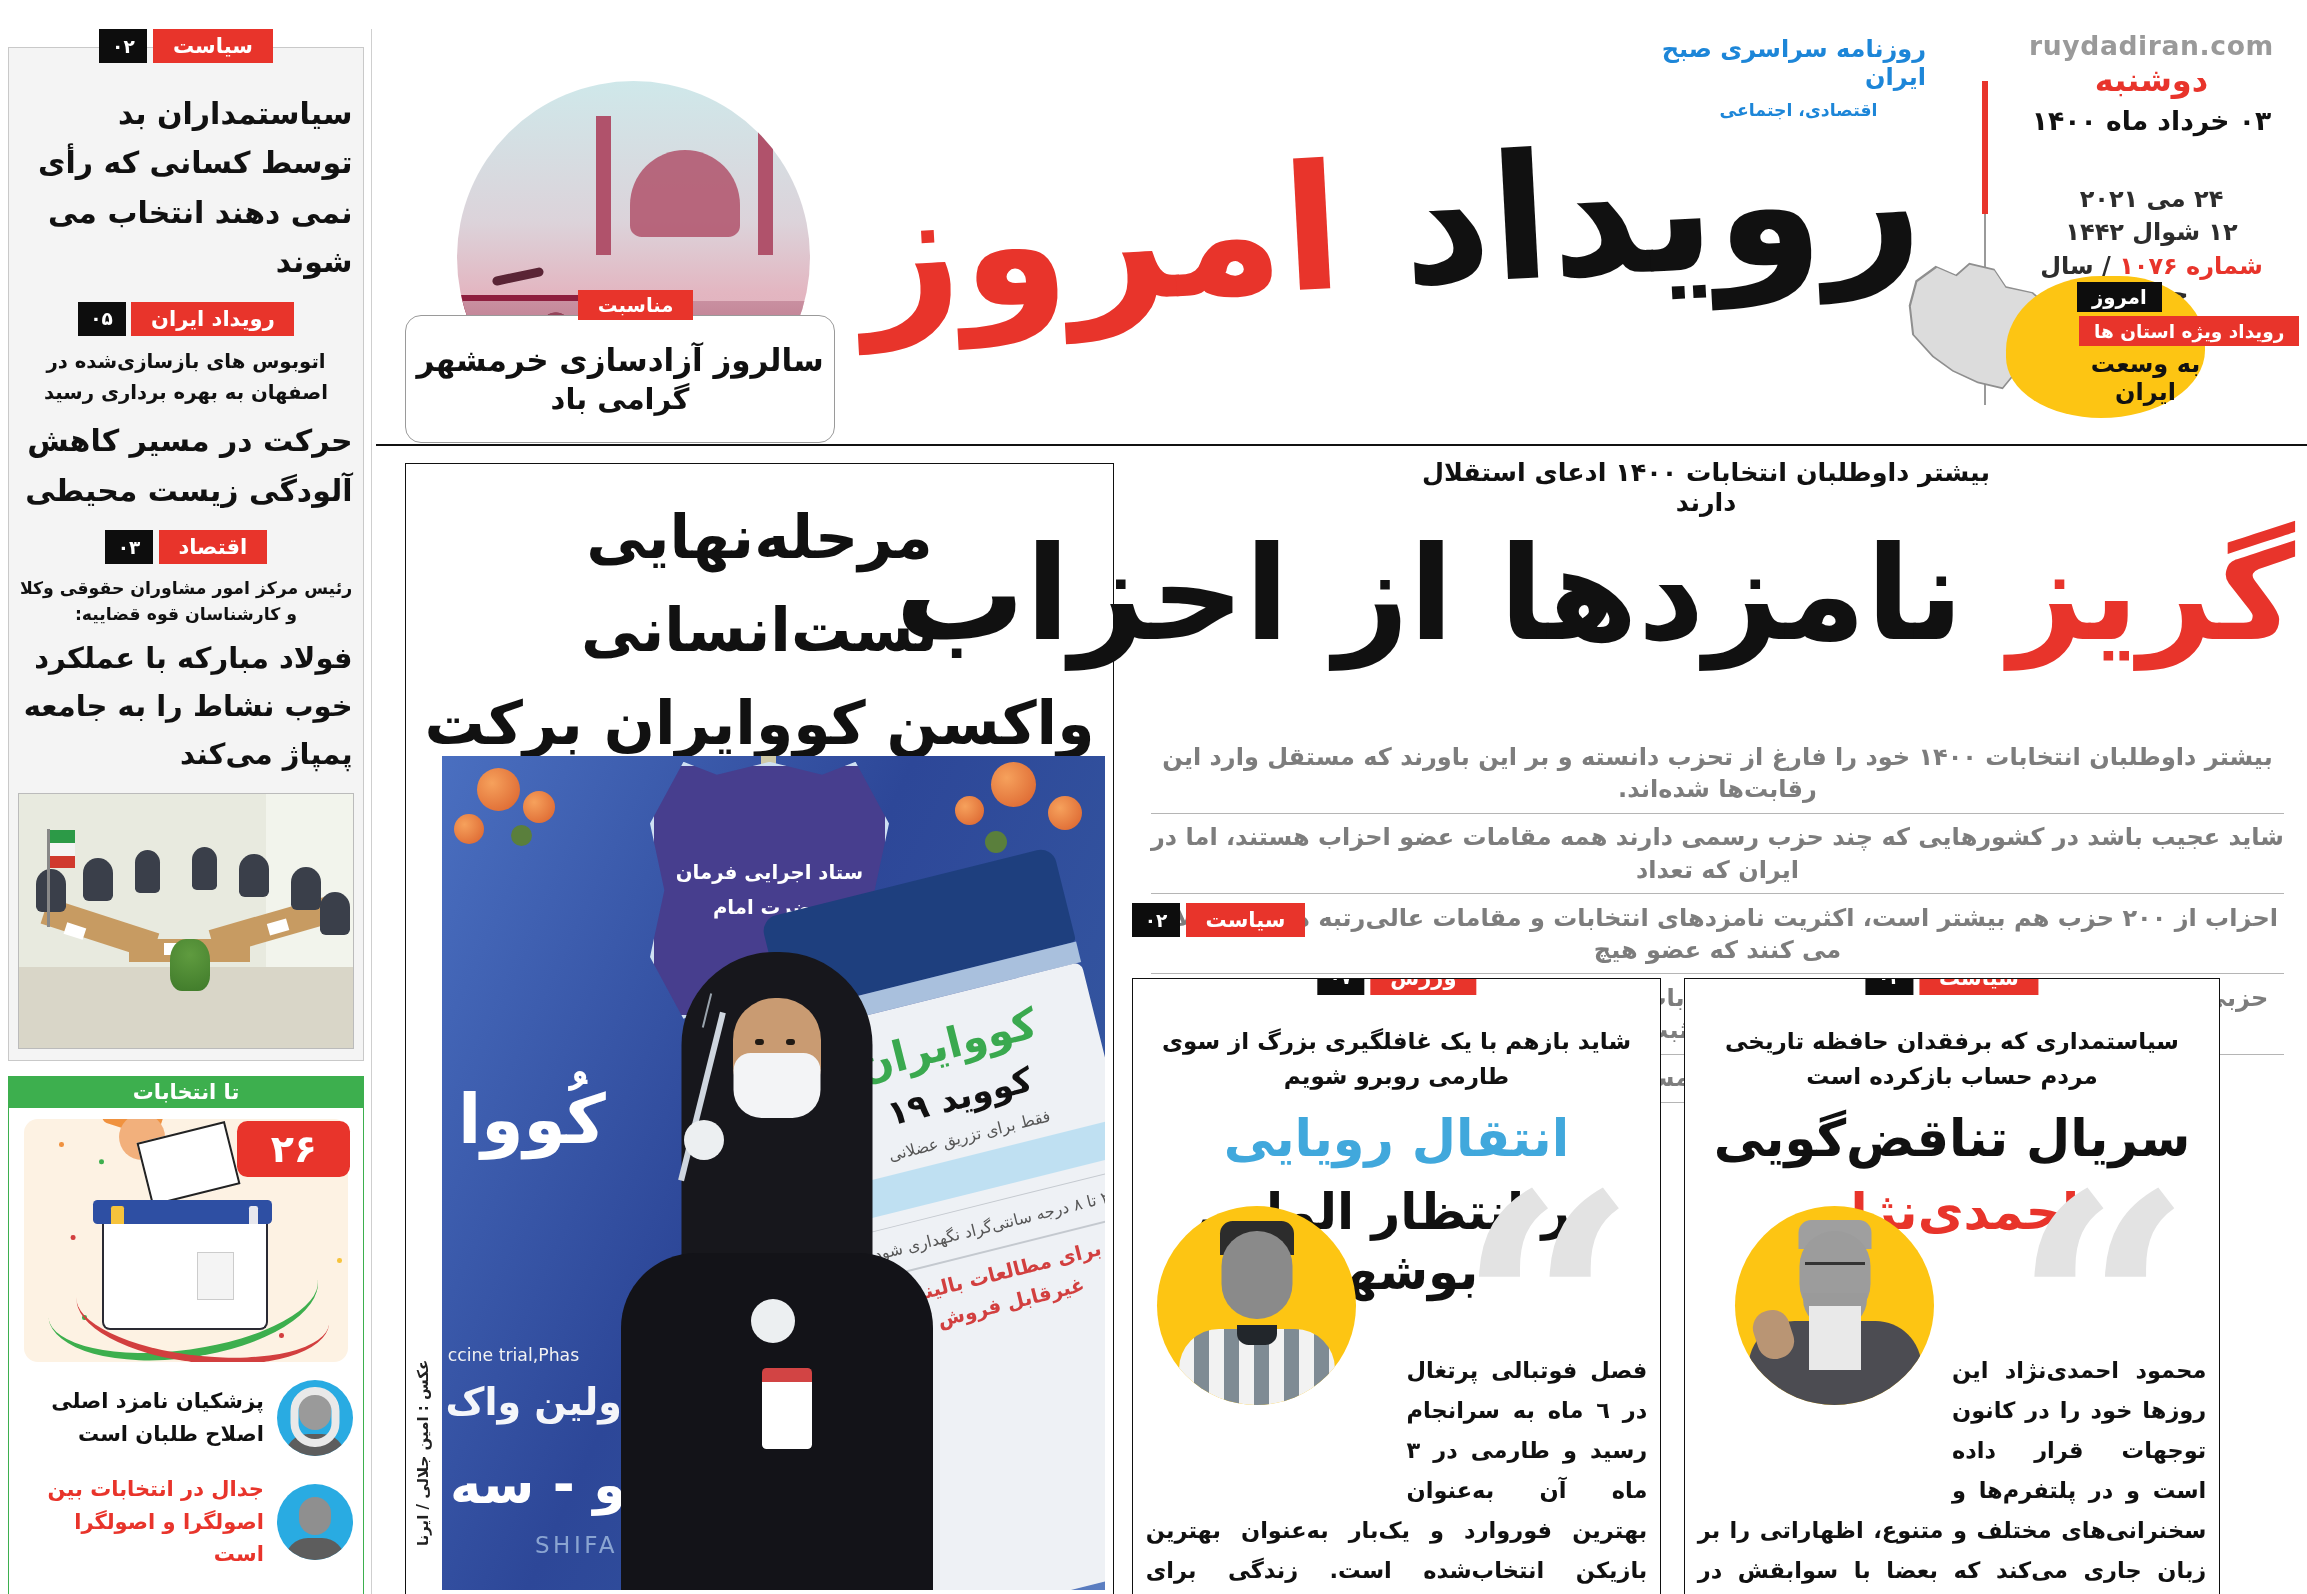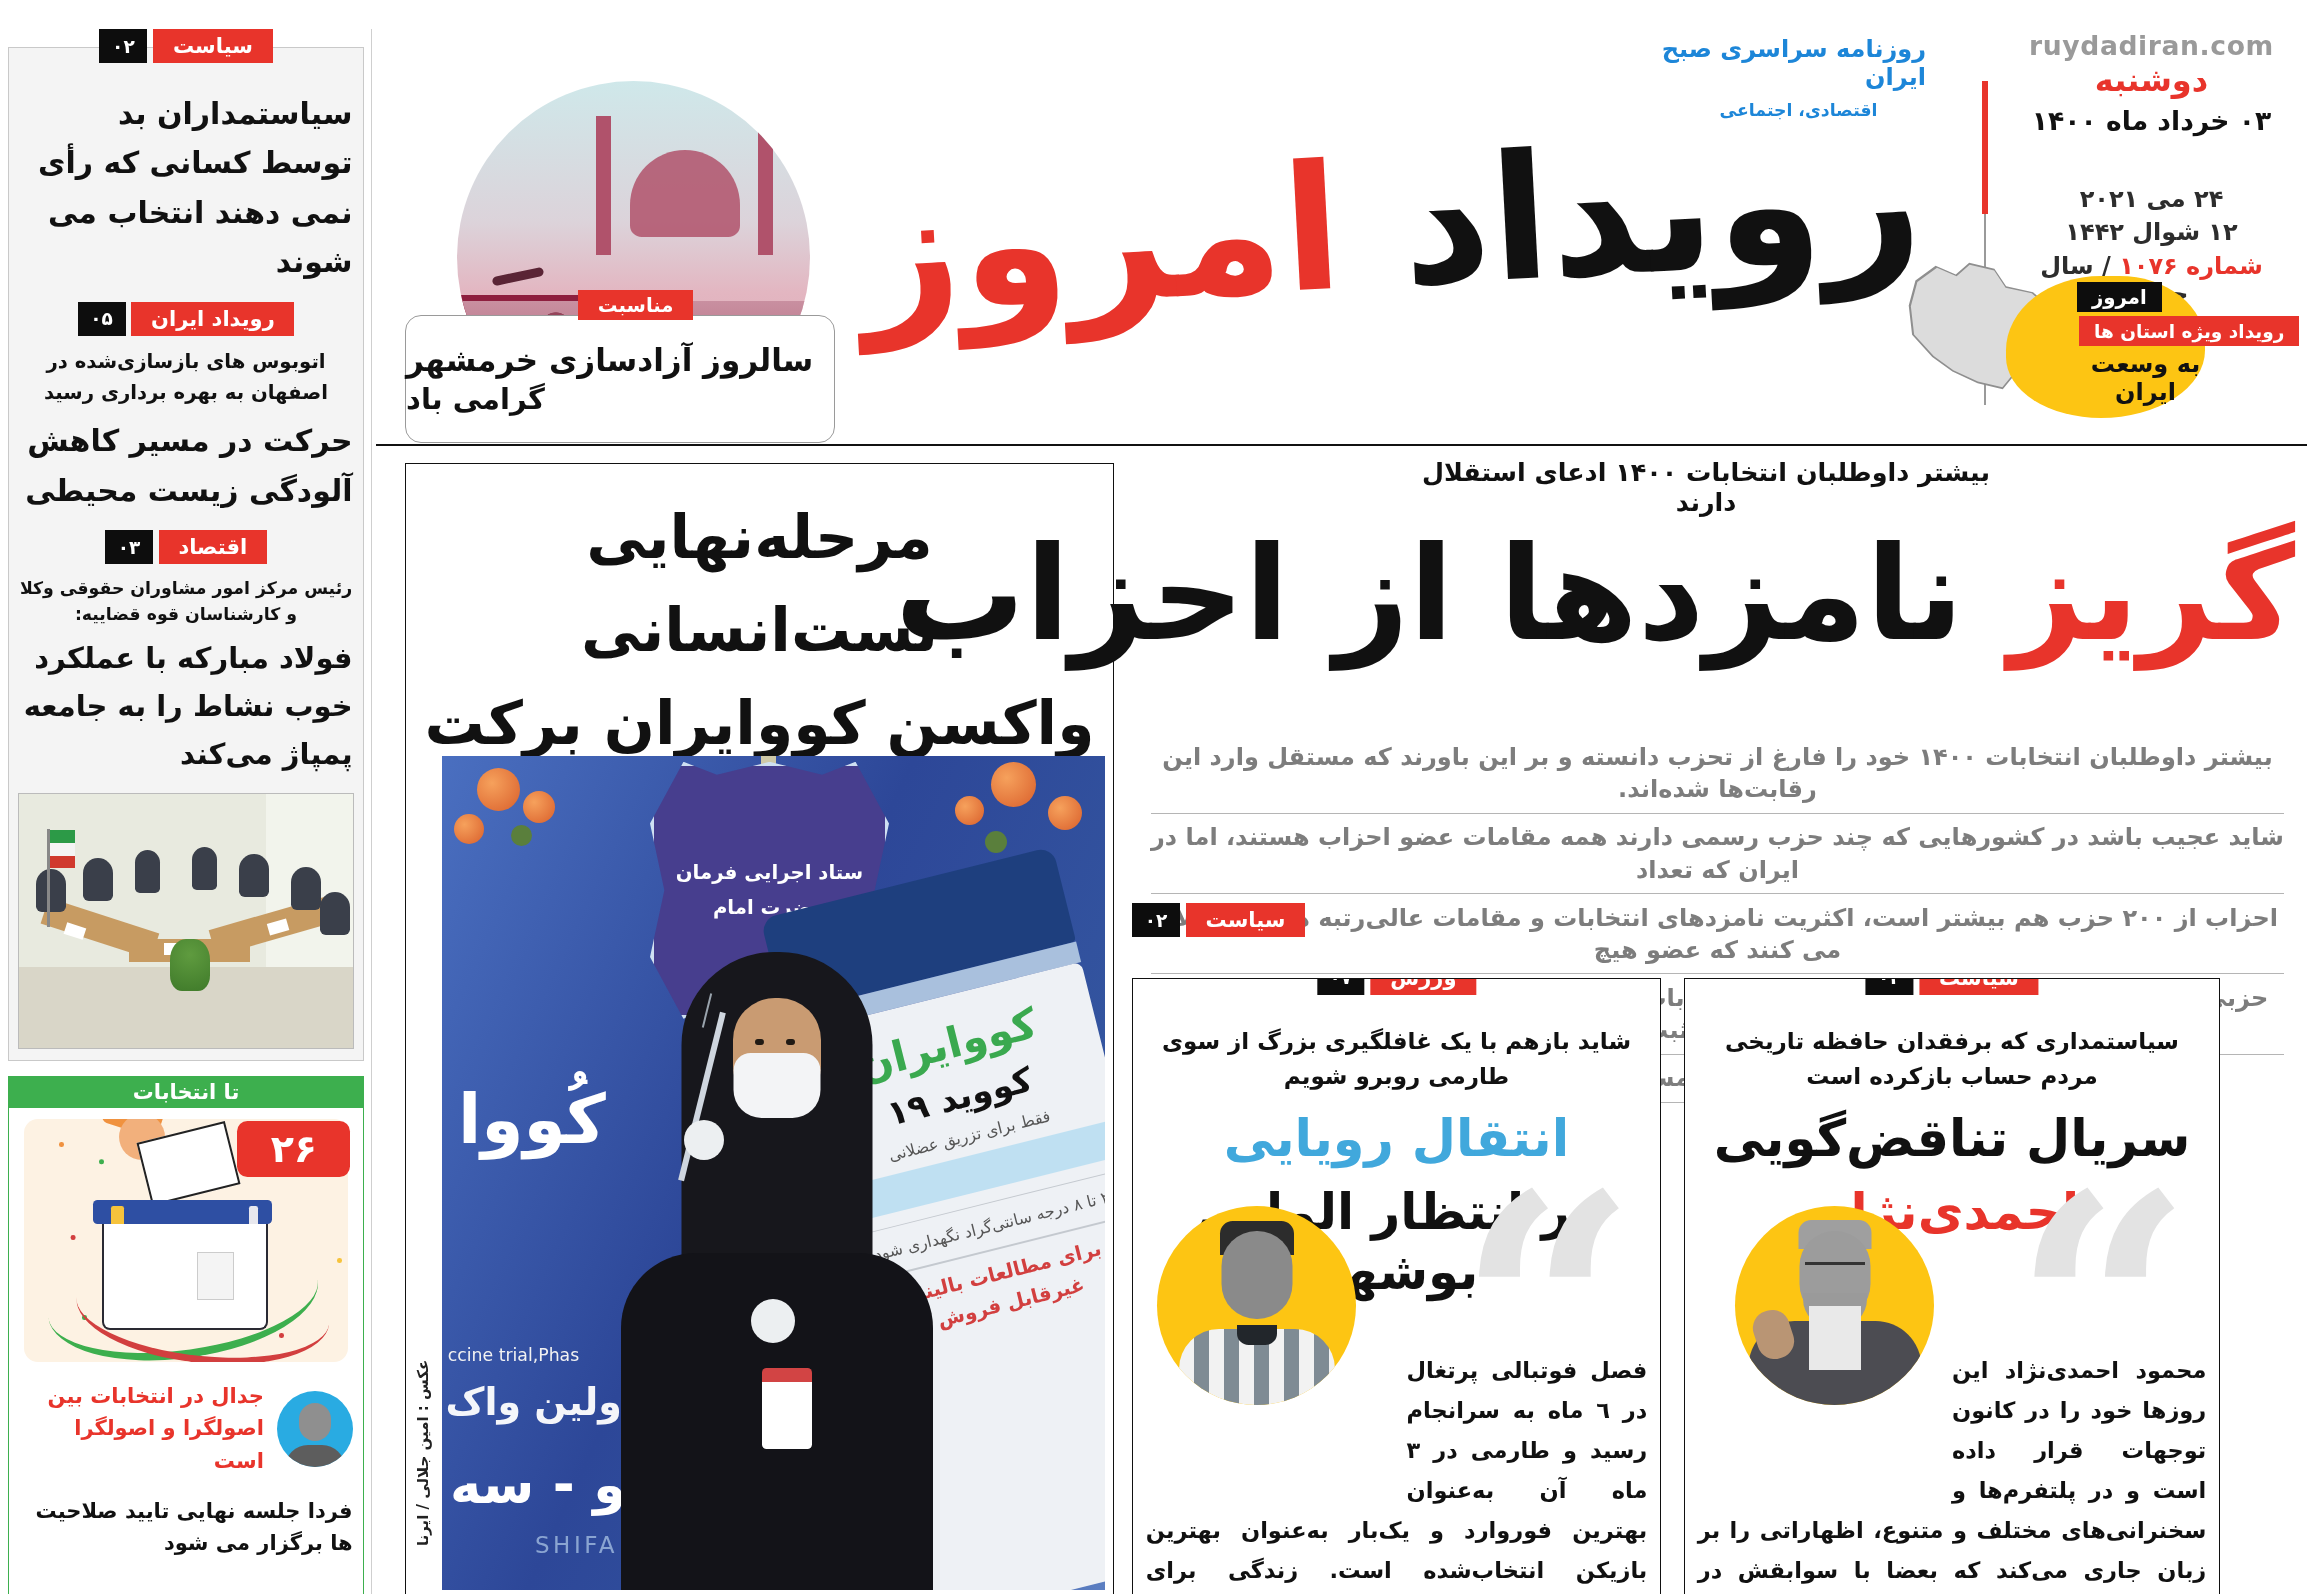--- a/index.html
+++ b/index.html
@@ -65,21 +65,21 @@
   .stamp-circle .crowd{position:absolute;left:0;bottom:0;width:100%;height:133px;background:
      radial-gradient(circle at 12% 30%,#7e2c42 16px,transparent 17px),
      radial-gradient(circle at 28% 20%,#94445a 15px,transparent 15.6px),
      radial-gradient(circle at 44% 32%,#7e2c42 17.3px,transparent 18px),
      radial-gradient(circle at 60% 18%,#94445a 15px,transparent 15.6px),
      radial-gradient(circle at 76% 30%,#7e2c42 17.3px,transparent 18px),
      radial-gradient(circle at 90% 22%,#94445a 14px,transparent 14.5px),
      linear-gradient(180deg,#c98fa0,#9c4f66);}
   .stamp-circle .jet{position:absolute;left:35px;top:191px;width:52px;height:9.3px;background:#5a2435;border-radius:4.6px;transform:rotate(-12deg);}
   .stamp-tag{left:578px;top:290px;z-index:3;background:#e8342b;color:#fff;font-weight:bold;font-size:19.7px;padding:3.5px 19.7px;}
-  .stamp-box{left:405px;top:315px;width:428px;height:126px;background:#fff;border:1.2px solid #9a9a9a;border-radius:16px;z-index:2;display:flex;flex-direction:column;align-items:flex-end;justify-content:center;gap:4.6px;}
+  .stamp-box{left:405px;top:315px;width:428px;height:126px;background:#fff;border:1.2px solid #9a9a9a;border-radius:16px;z-index:2;display:flex;flex-direction:column;align-items:center;justify-content:center;gap:4.6px;}
   .stamp-box .l1{font-weight:bold;font-size:31px;}
   .stamp-box .l2{font-weight:bold;font-size:29px;}
   
   .logo{left:856px;top:17.3px;width:1070px;height:416px;display:flex;align-items:center;justify-content:center;transform:rotate(-3deg);}
   .logo .t{font-weight:bold;font-size:173px;letter-spacing:-3.5px;white-space:nowrap;}
   .logo .red{color:#e8342b;}
   .taglines{left:1648px;top:35px;width:278px;text-align:right;color:#1d86d8;}
   .taglines .tl1{font-weight:bold;font-size:24px;}
   .taglines .tl2{font-weight:bold;font-size:17.3px;margin-top:9.3px;margin-left:23px;text-align:center;}
   .red-vline{left:1982px;top:81px;width:5.8px;height:133px;background:#e8342b;}
@@ -234,20 +234,27 @@
       <div class="cuff"></div>
         <div class="hand"></div>
       <div class="ball"></div>
       <div class="lid"></div>
         <div class="latch"></div>
         <div class="latch2"></div>
       <div class="bodyb"></div>
         <div class="paperin"></div>
     </div>
     <div class="cd-item">
+      <div class="mini scarf">
+          <div class="mhead"></div>
+          <div class="mshould"></div>
+        </div>
+      <div class="cd-text">پزشکیان نامزد اصلی اصلاح طلبان است</div>
+    </div>
+    <div class="cd-item">
       <div class="mini">
           <div class="mhead"></div>
           <div class="mshould"></div>
         </div>
       <div class="cd-text red">جدال در انتخابات بین اصولگرا و اصولگرا است</div>
     </div>
     <div class="cd-item">
 
       <div class="cd-text">فردا جلسه نهایی تایید صلاحیت ها برگزار می شود</div>
     </div>

